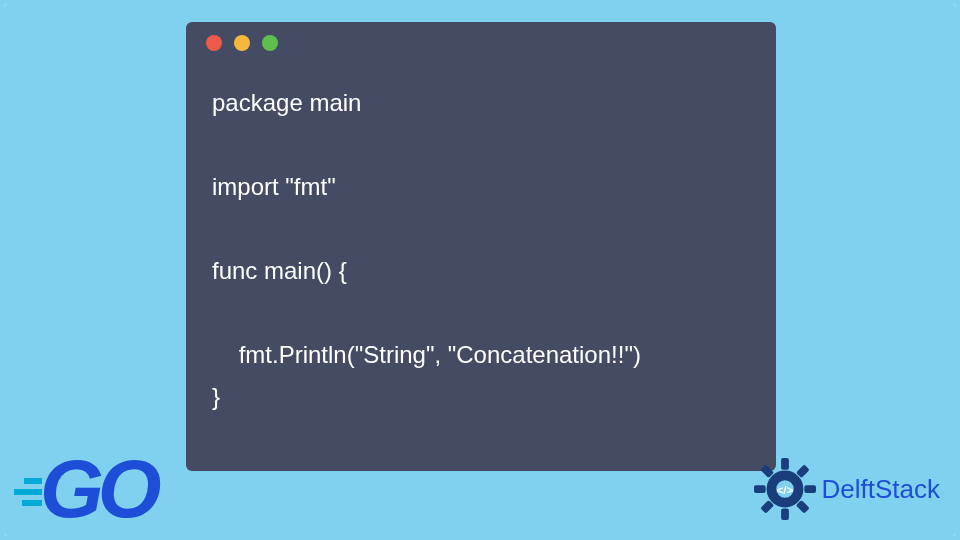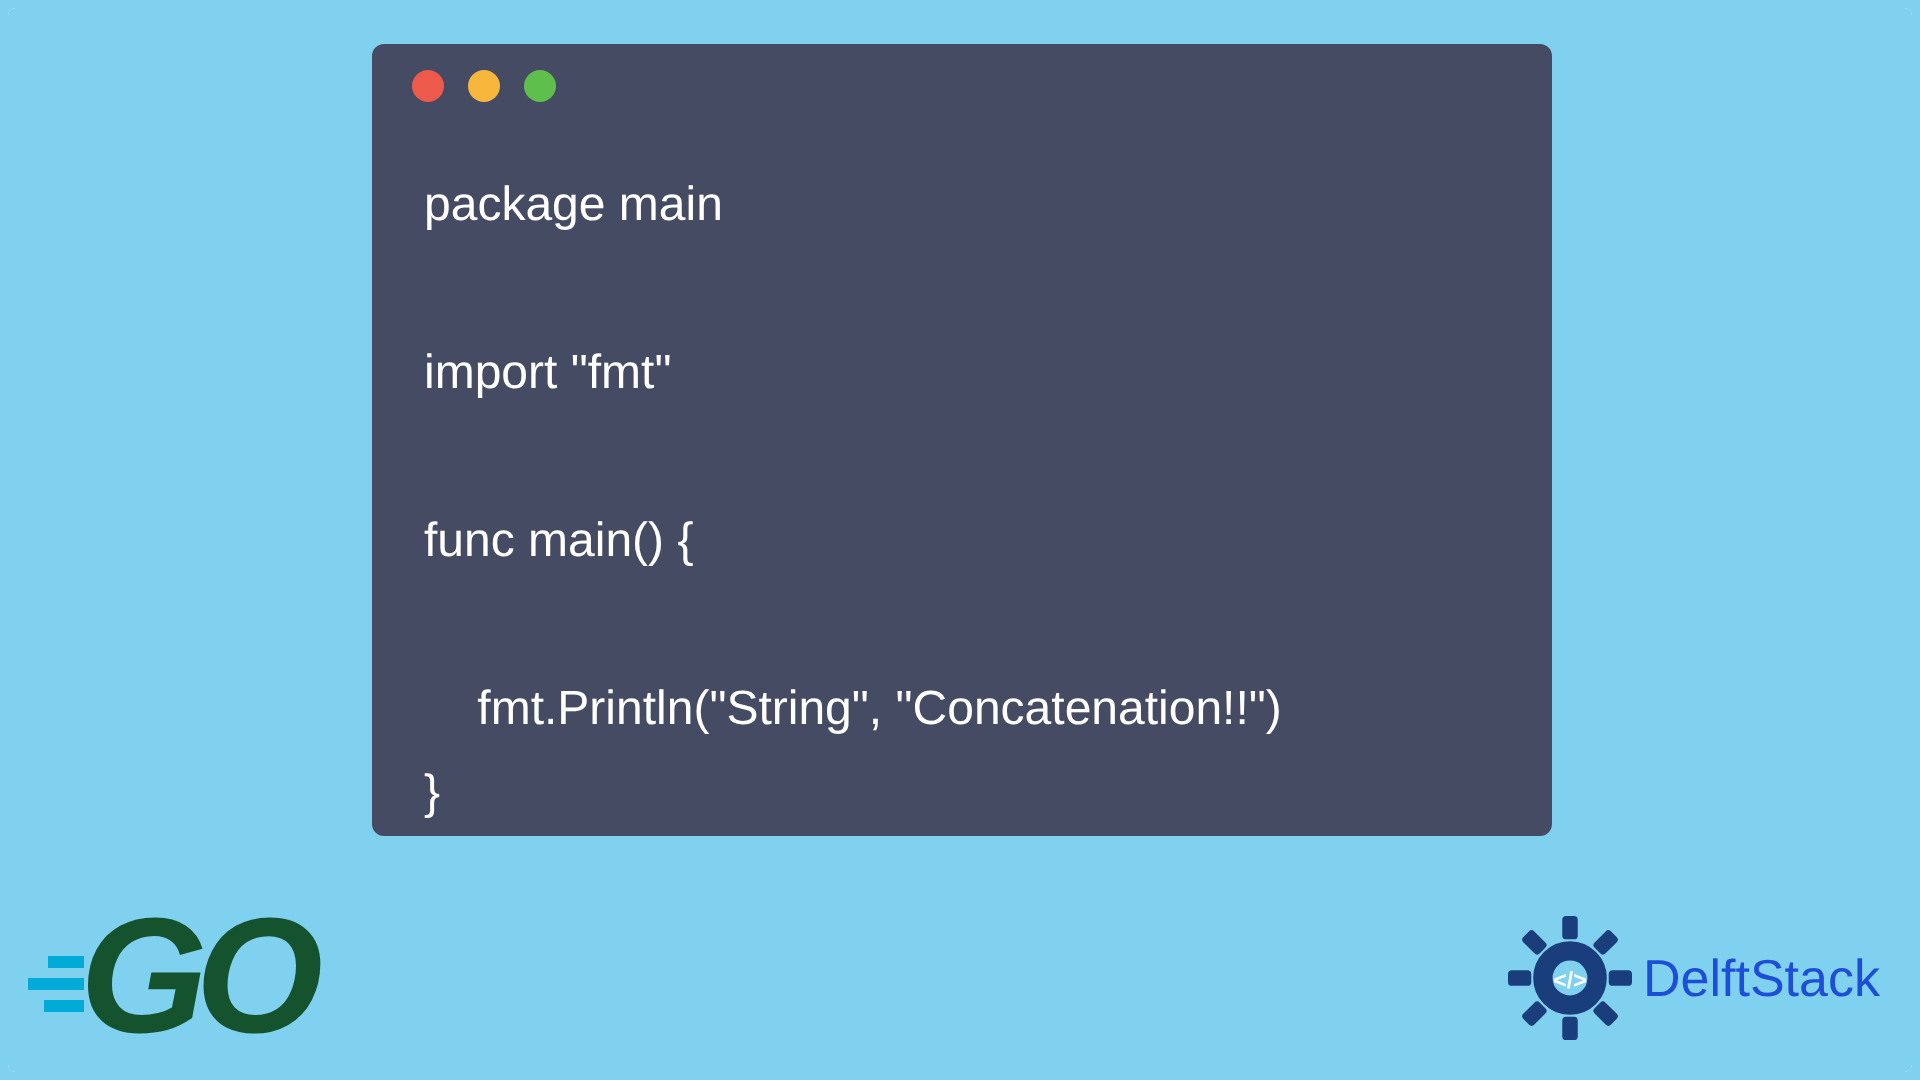--- a/index.html
+++ b/index.html
@@ -25,21 +25,21 @@
     width: 952px;
     height: 532px;
     background: #80d0f0;
     border-radius: 4px;
   }
   .code-window {
     position: absolute;
     left: 182px;
     top: 18px;
     width: 590px;
-    height: 396px;
+    height: 449px;
     background: #454b62;
     border-radius: 6px;
   }
   .titlebar {
     height: 42px;
     display: flex;
     align-items: center;
     padding-left: 20px;
     gap: 12px;
   }
@@ -81,21 +81,21 @@
   .s2 { width: 28px; margin-left: 4px; }
   .s3 { width: 20px; margin-left: 12px; }
   .go-text {
     position: absolute;
     left: 30px;
     top: -14px;
     font-size: 82px;
     font-weight: 900;
     font-style: italic;
     letter-spacing: -6px;
-    color: #14532d;
+    color: #1d4ed8;
     font-family: Arial, sans-serif;
   }
   .delft-logo {
     position: absolute;
     right: 16px;
     bottom: 16px;
     display: flex;
     align-items: center;
     gap: 6px;
   }

